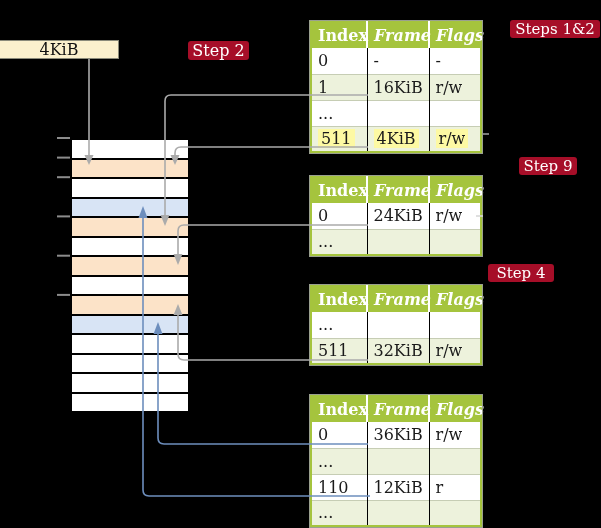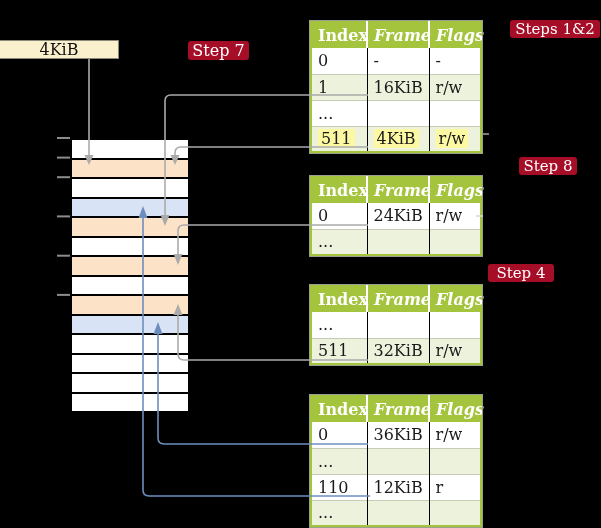--- a/index.html
+++ b/index.html
@@ -66,27 +66,27 @@
 </head>
 <body>
 
 <div id="stage">
 
   <div id="frame-size-box">
     <span>4KiB</span>
   </div>
 
   <div class="badge" id="badge-step0">
-    <span>Step 7</span>
+    <span>Step 2</span>
   </div>
   <div class="badge" id="badge-steps12">
     <span>Steps 1&amp;2</span>
   </div>
   <div class="badge" id="badge-step3">
-    <span>Step 8</span>
+    <span>Step 9</span>
   </div>
   <div class="badge" id="badge-step4">
     <span>Step 4</span>
   </div>
 
   <div id="memory-column">
       <div class="mrow" style="background: rgb(255, 255, 255);"></div>
       <div class="mrow" style="background: rgb(252, 227, 200);"></div>
       <div class="mrow" style="background: rgb(255, 255, 255);"></div>
       <div class="mrow" style="background: rgb(216, 228, 245);"></div>

